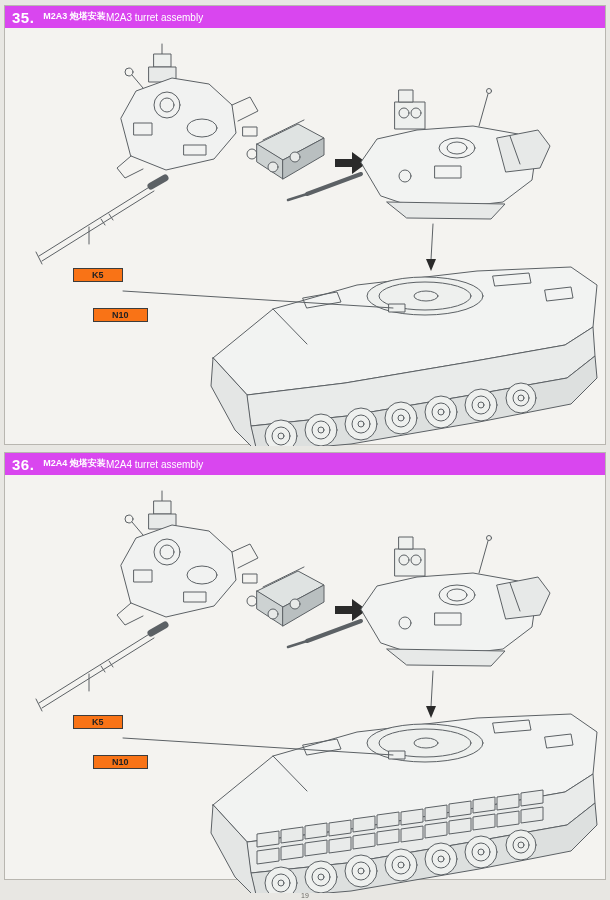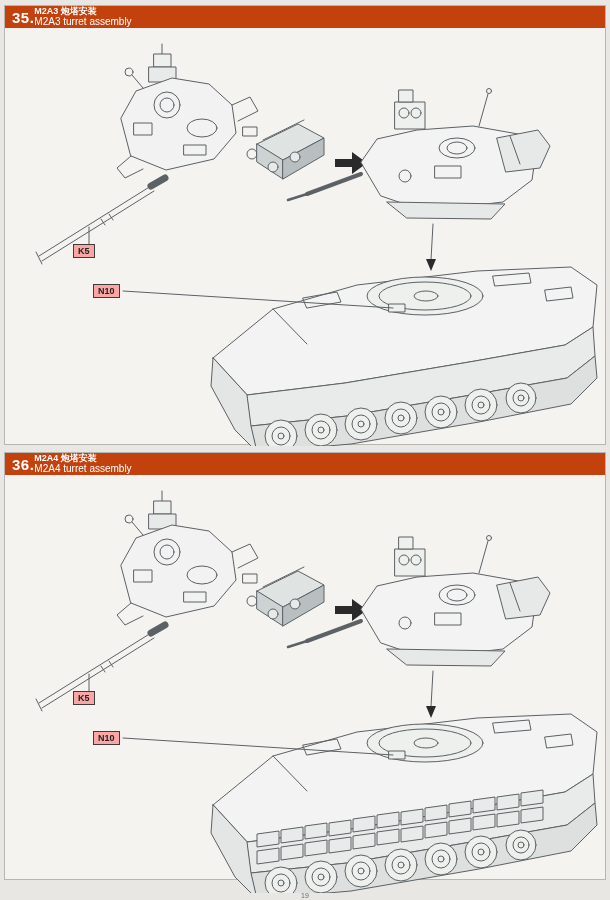--- a/index.html
+++ b/index.html
@@ -11,33 +11,34 @@
     overflow:hidden;
   }
   .step{
     position:absolute;left:4px;width:602px;
     background:#f4f3f0;
     border:1px solid #b8b6b0;
   }
   #step-35{top:5px;height:440px}
   #step-36{top:452px;height:428px}
   .step-header{
-    height:22px;background:#c2410c;color:#fff;
-    display:flex;align-items:center;padding:0 7px;
+    height:22px;background:#d946ef;color:#fff;
+    display:flex;align-items:center;gap:9px;padding:0 7px;
   }
   .step-number{font-size:15px;font-weight:bold;letter-spacing:.5px}
-  .step-titles{display:flex;flex-direction:column;justify-content:space-between;line-height:1.1}
+  .step-titles{display:flex;flex-direction:row;justify-content:space-between;line-height:1.1}
   .title-cn{font-size:9px;font-weight:bold}
   .title-en{font-size:10px}
   .step-content{position:relative;height:418px;overflow:hidden}
   .art{position:absolute;left:0;top:0;width:600px;height:418px}
   .callout{
-    position:absolute;border:1px solid #3c3c3c;background:#fca5a5;
-    font-size:9px;font-weight:bold;padding:0 4px;line-height:12px;color:#222;
+    position:absolute;border:1px solid #3c3c3c;background:#f97316;
+    font-size:9px;font-weight:bold;padding:0 18px;line-height:12px;color:#222;
     white-space:nowrap;
+    margin-top:24px;
   }
   .footer{
     position:absolute;left:0;right:0;bottom:0;height:8px;
     text-align:center;font-size:7px;color:#6a6a66;line-height:8px;
   }
 </style>
 </head>
 <body>
 
 <svg width="0" height="0" style="position:absolute" aria-hidden="true">

